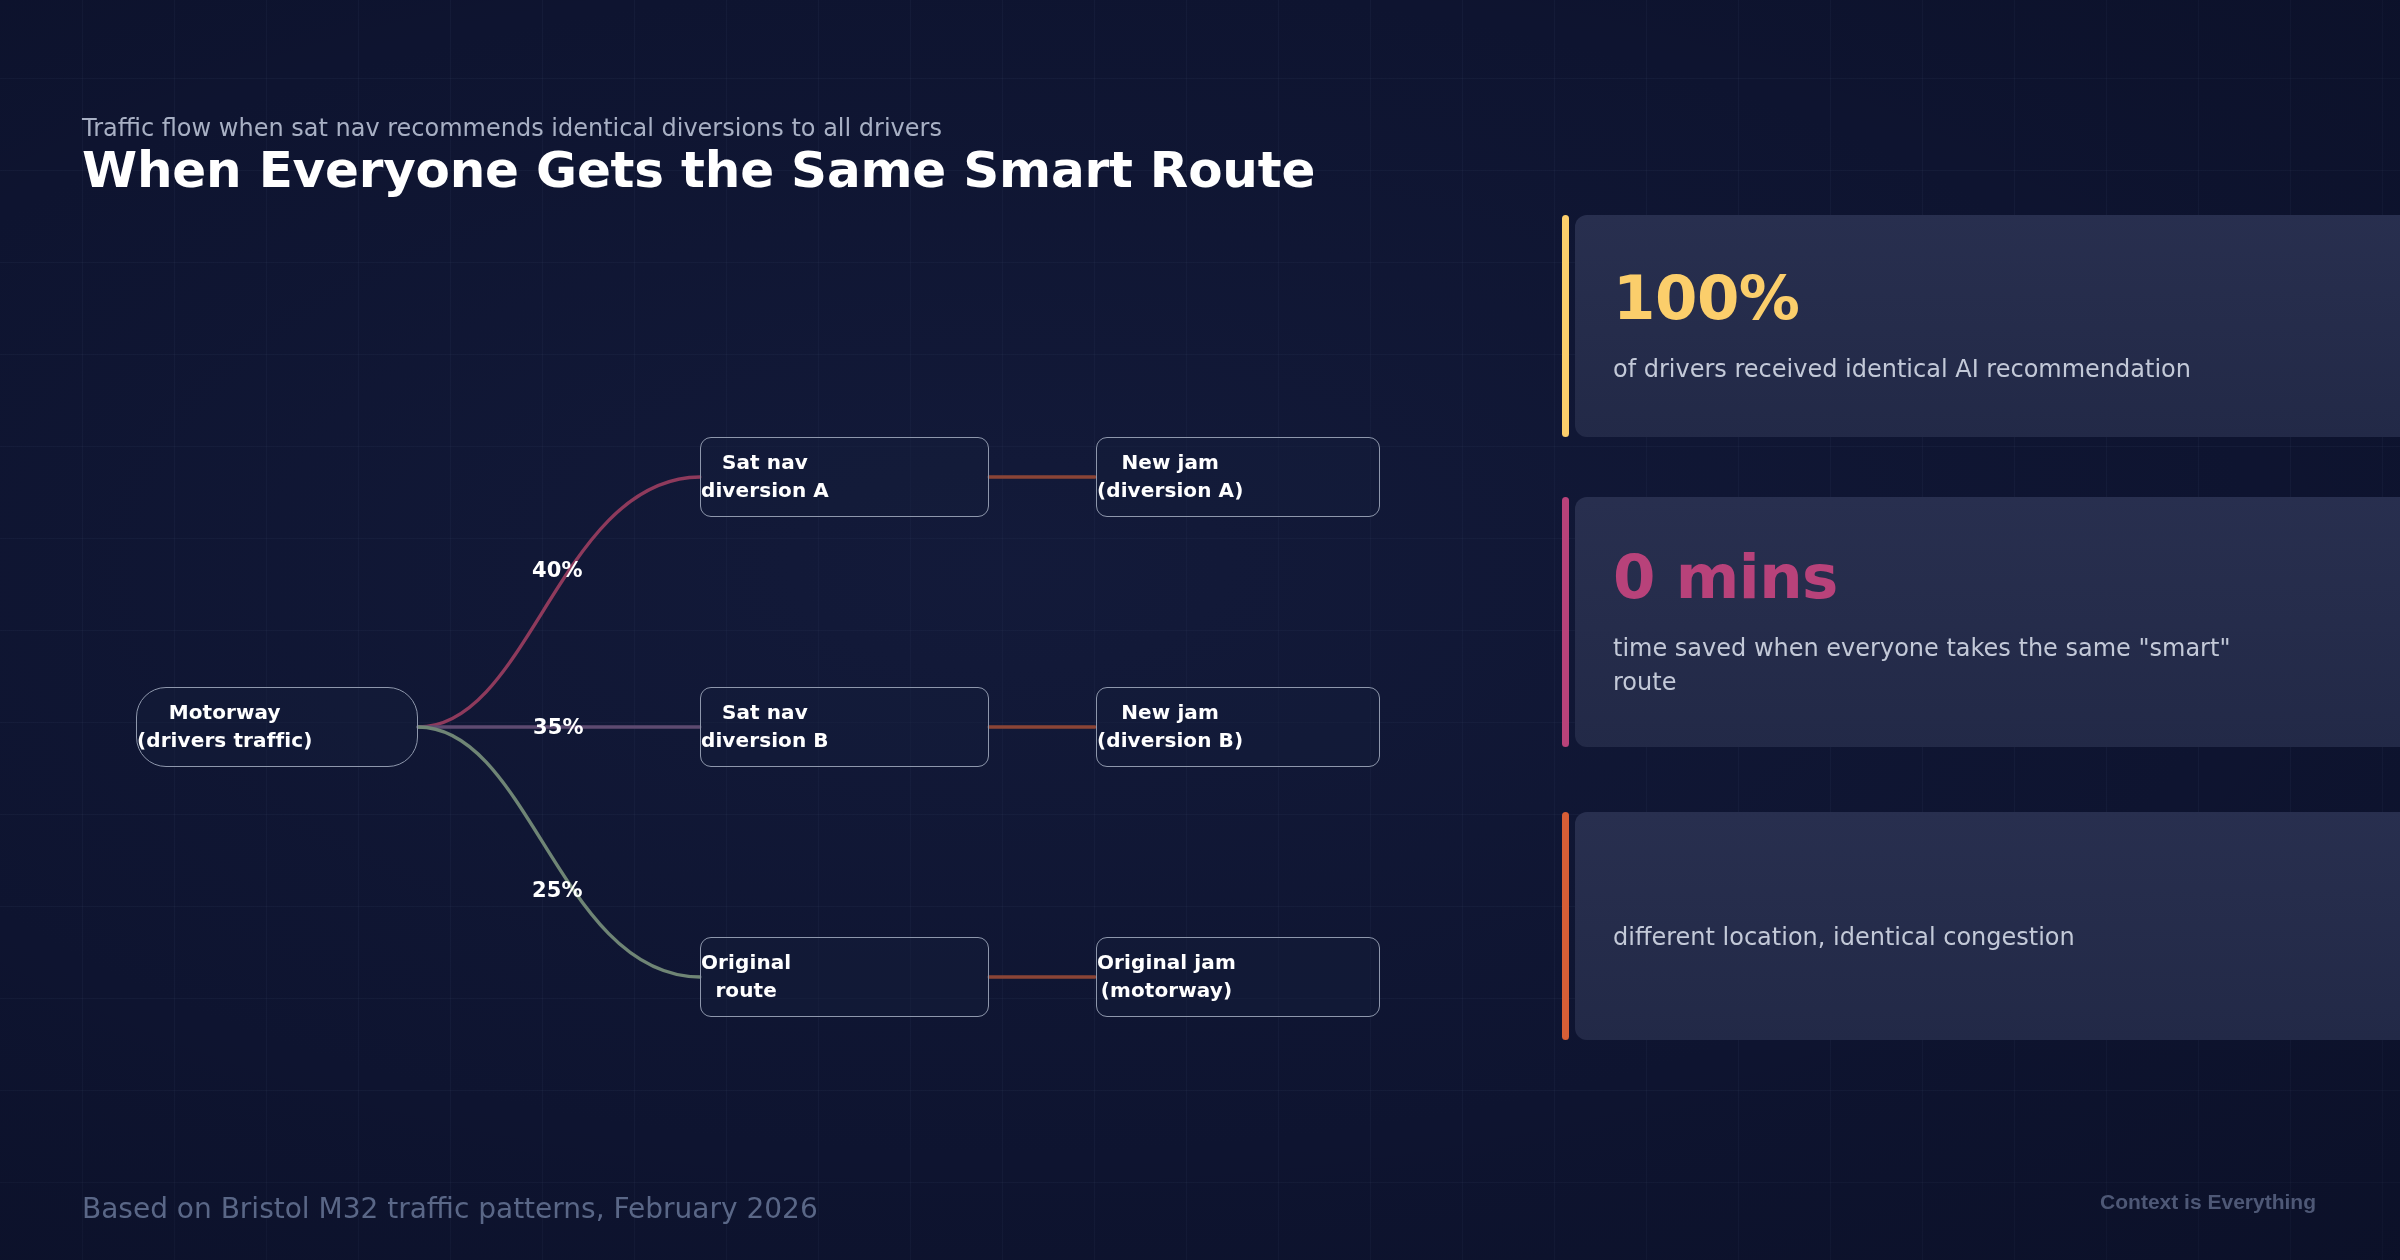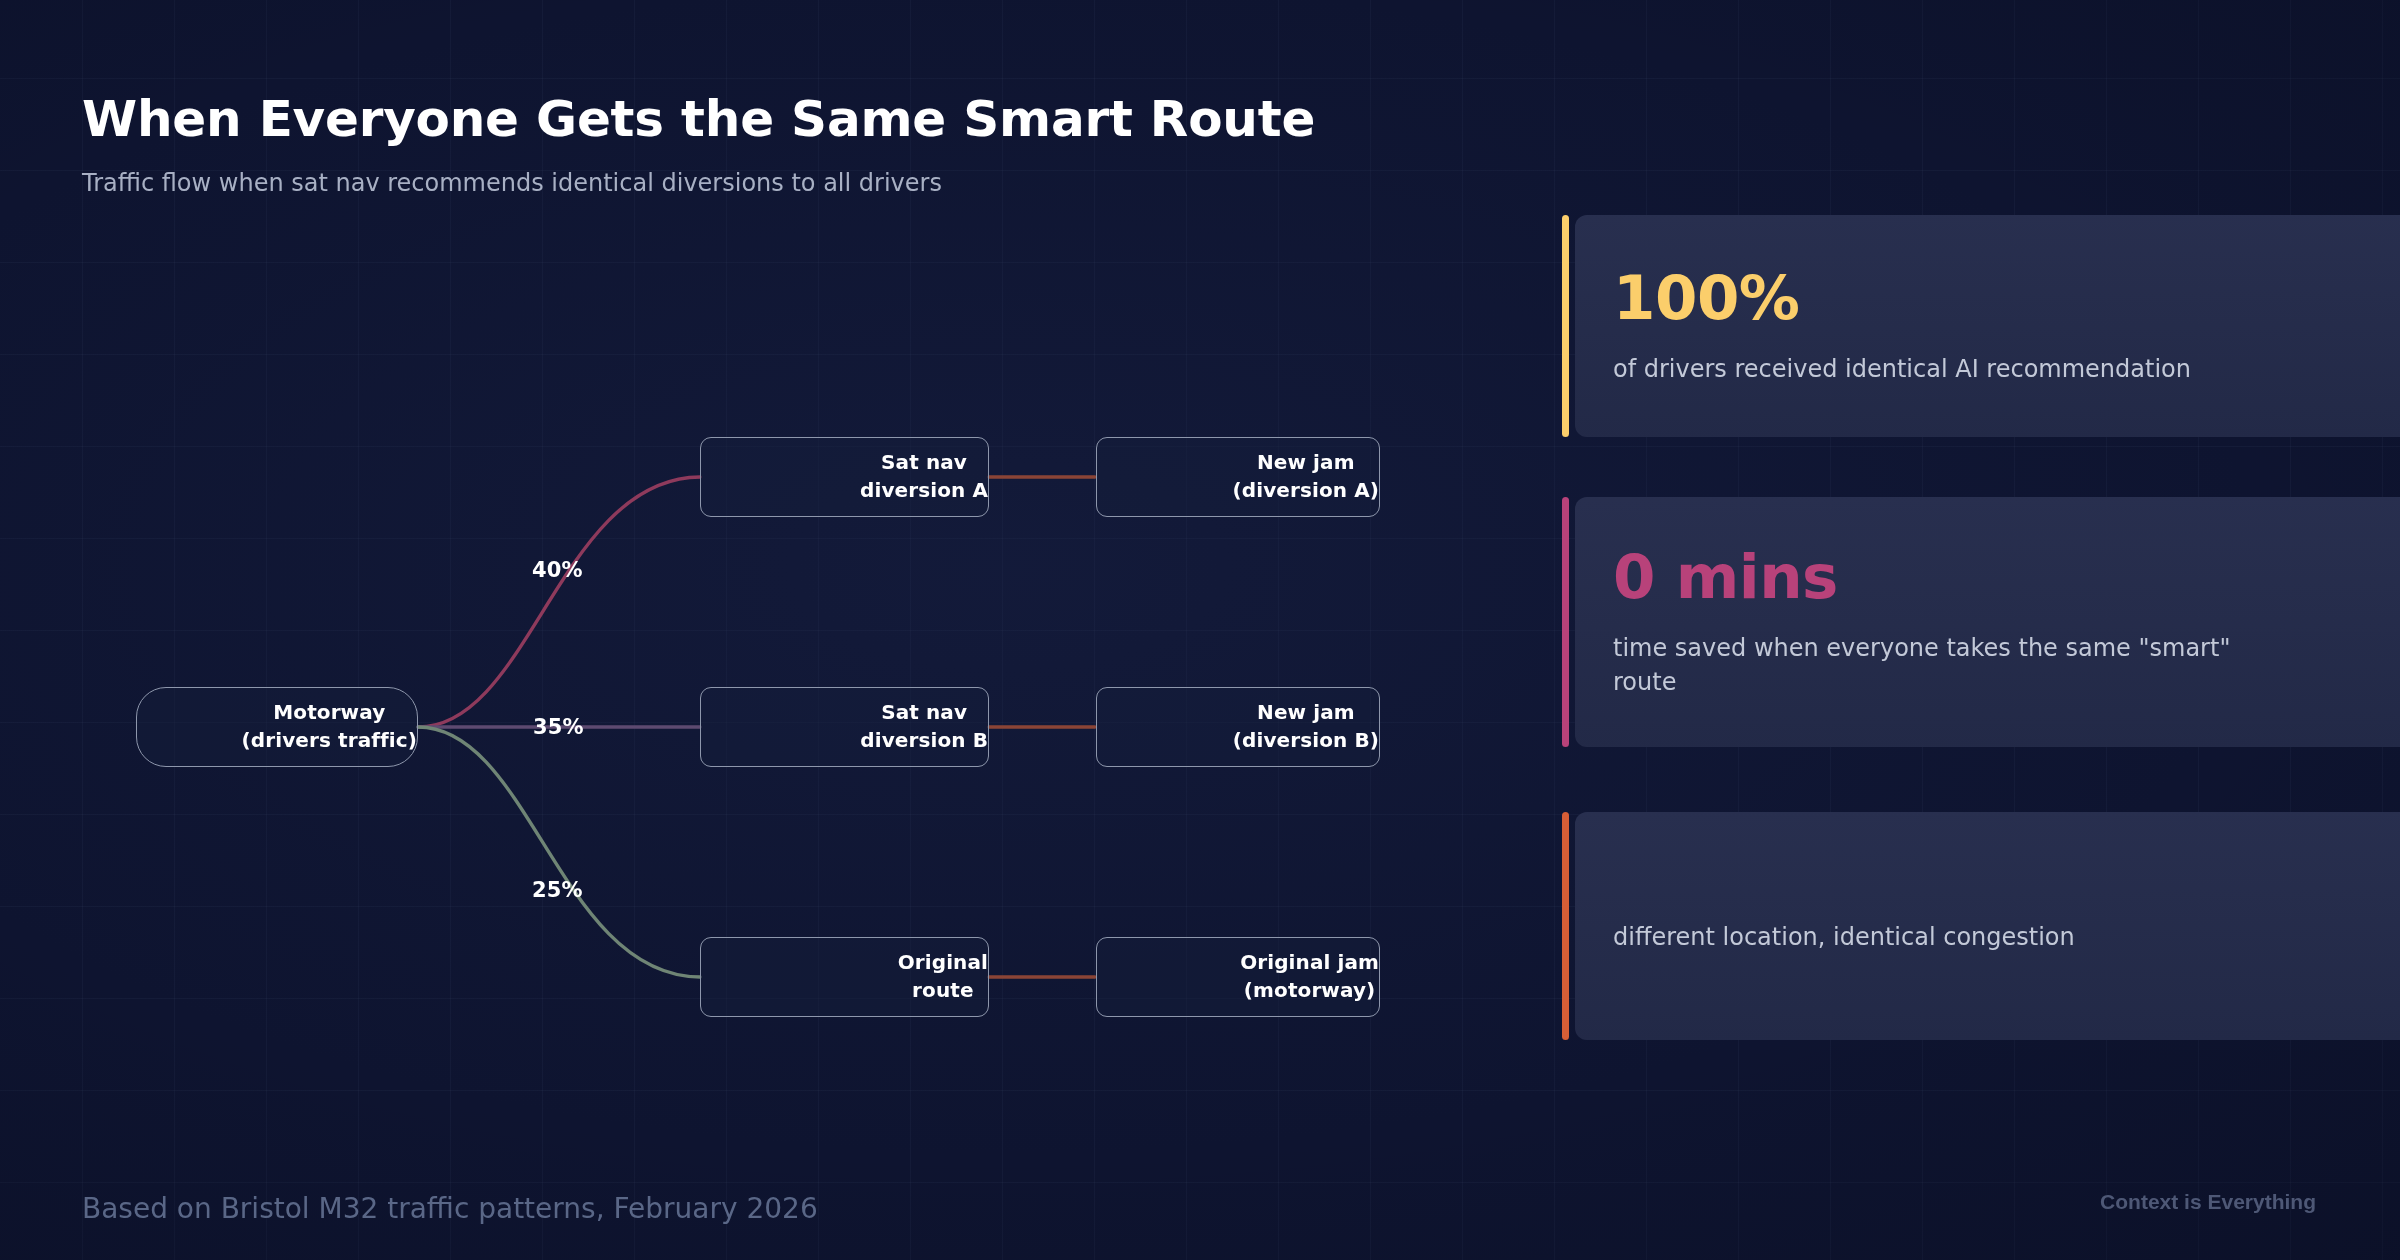--- a/index.html
+++ b/index.html
@@ -45,21 +45,21 @@
 
   
   #diagram { position:absolute; left:0; top:0; width:1560px; height:1260px; }
   #links { position:absolute; left:0; top:0; width:1560px; height:1260px; }
 
   .node {
     position:absolute;
     border:1.6px solid #8e97ac;
     border-radius:11px;
     background:rgba(22,30,60,0.42);
-    display:flex; align-items:center; justify-content:flex-end;
+    display:flex; align-items:center; justify-content:flex-start;
     text-align:center;
     color:#ffffff; font-size:20px; font-weight:bold; line-height:1.38;
     letter-spacing:0.1px;
   }
   .pct {
     position:absolute;
     color:#ffffff; font-size:21px; font-weight:bold;
     letter-spacing:0.2px;
     white-space:nowrap;
   }
@@ -107,22 +107,22 @@
 </style>
 </head>
 <body>
 
 <div id="root">
 
   <div id="grid"></div>
   <div id="vignette"></div>
 
   <div id="header">
+    <div id="subtitle">Traffic flow when sat nav recommends identical diversions to all drivers</div>
     <div id="title">When Everyone Gets the Same Smart Route</div>
-    <div id="subtitle">Traffic flow when sat nav recommends identical diversions to all drivers</div>
   </div>
 
   <div id="diagram">
 
     <svg id="links" viewBox="0 0 1560 1260">
 
       <path d="M 418 727 C 530 727, 560 478, 700 477" fill="none" stroke="#8e3a5c" stroke-width="3.4" stroke-linecap="round"></path>
 
       <path d="M 418 727 L 700 727" fill="none" stroke="#5d4a70" stroke-width="3.4" stroke-linecap="round"></path>
 

